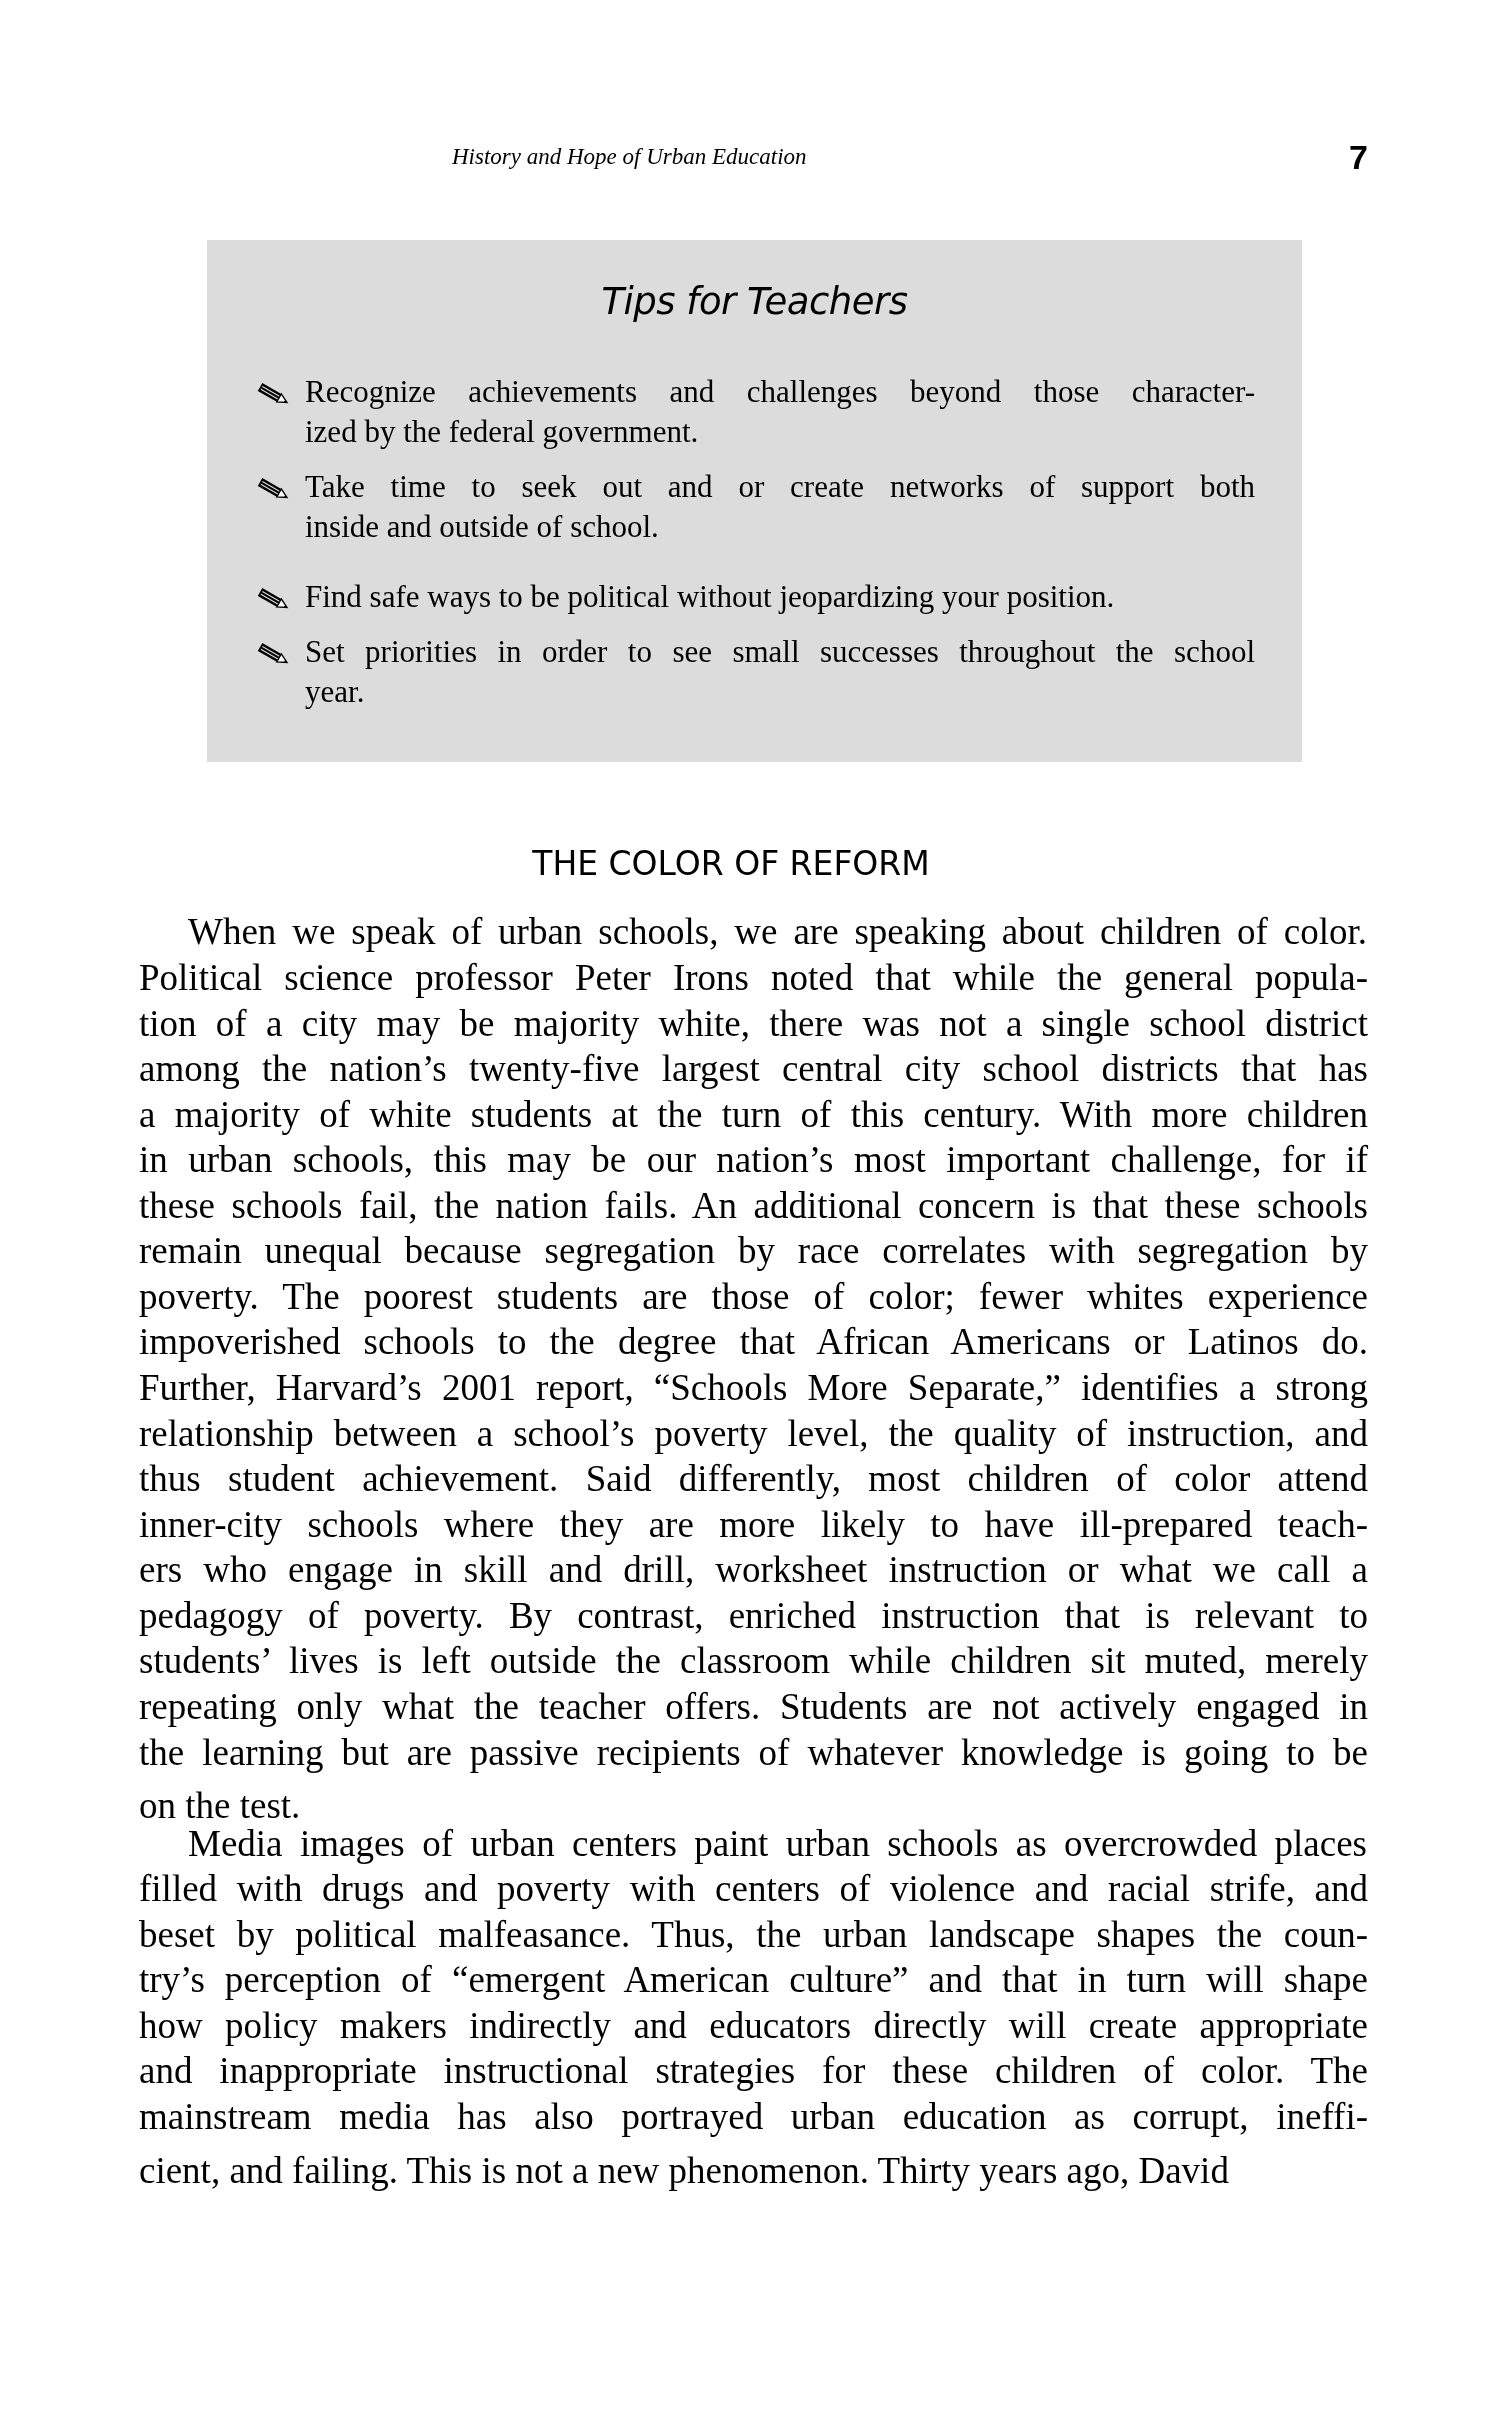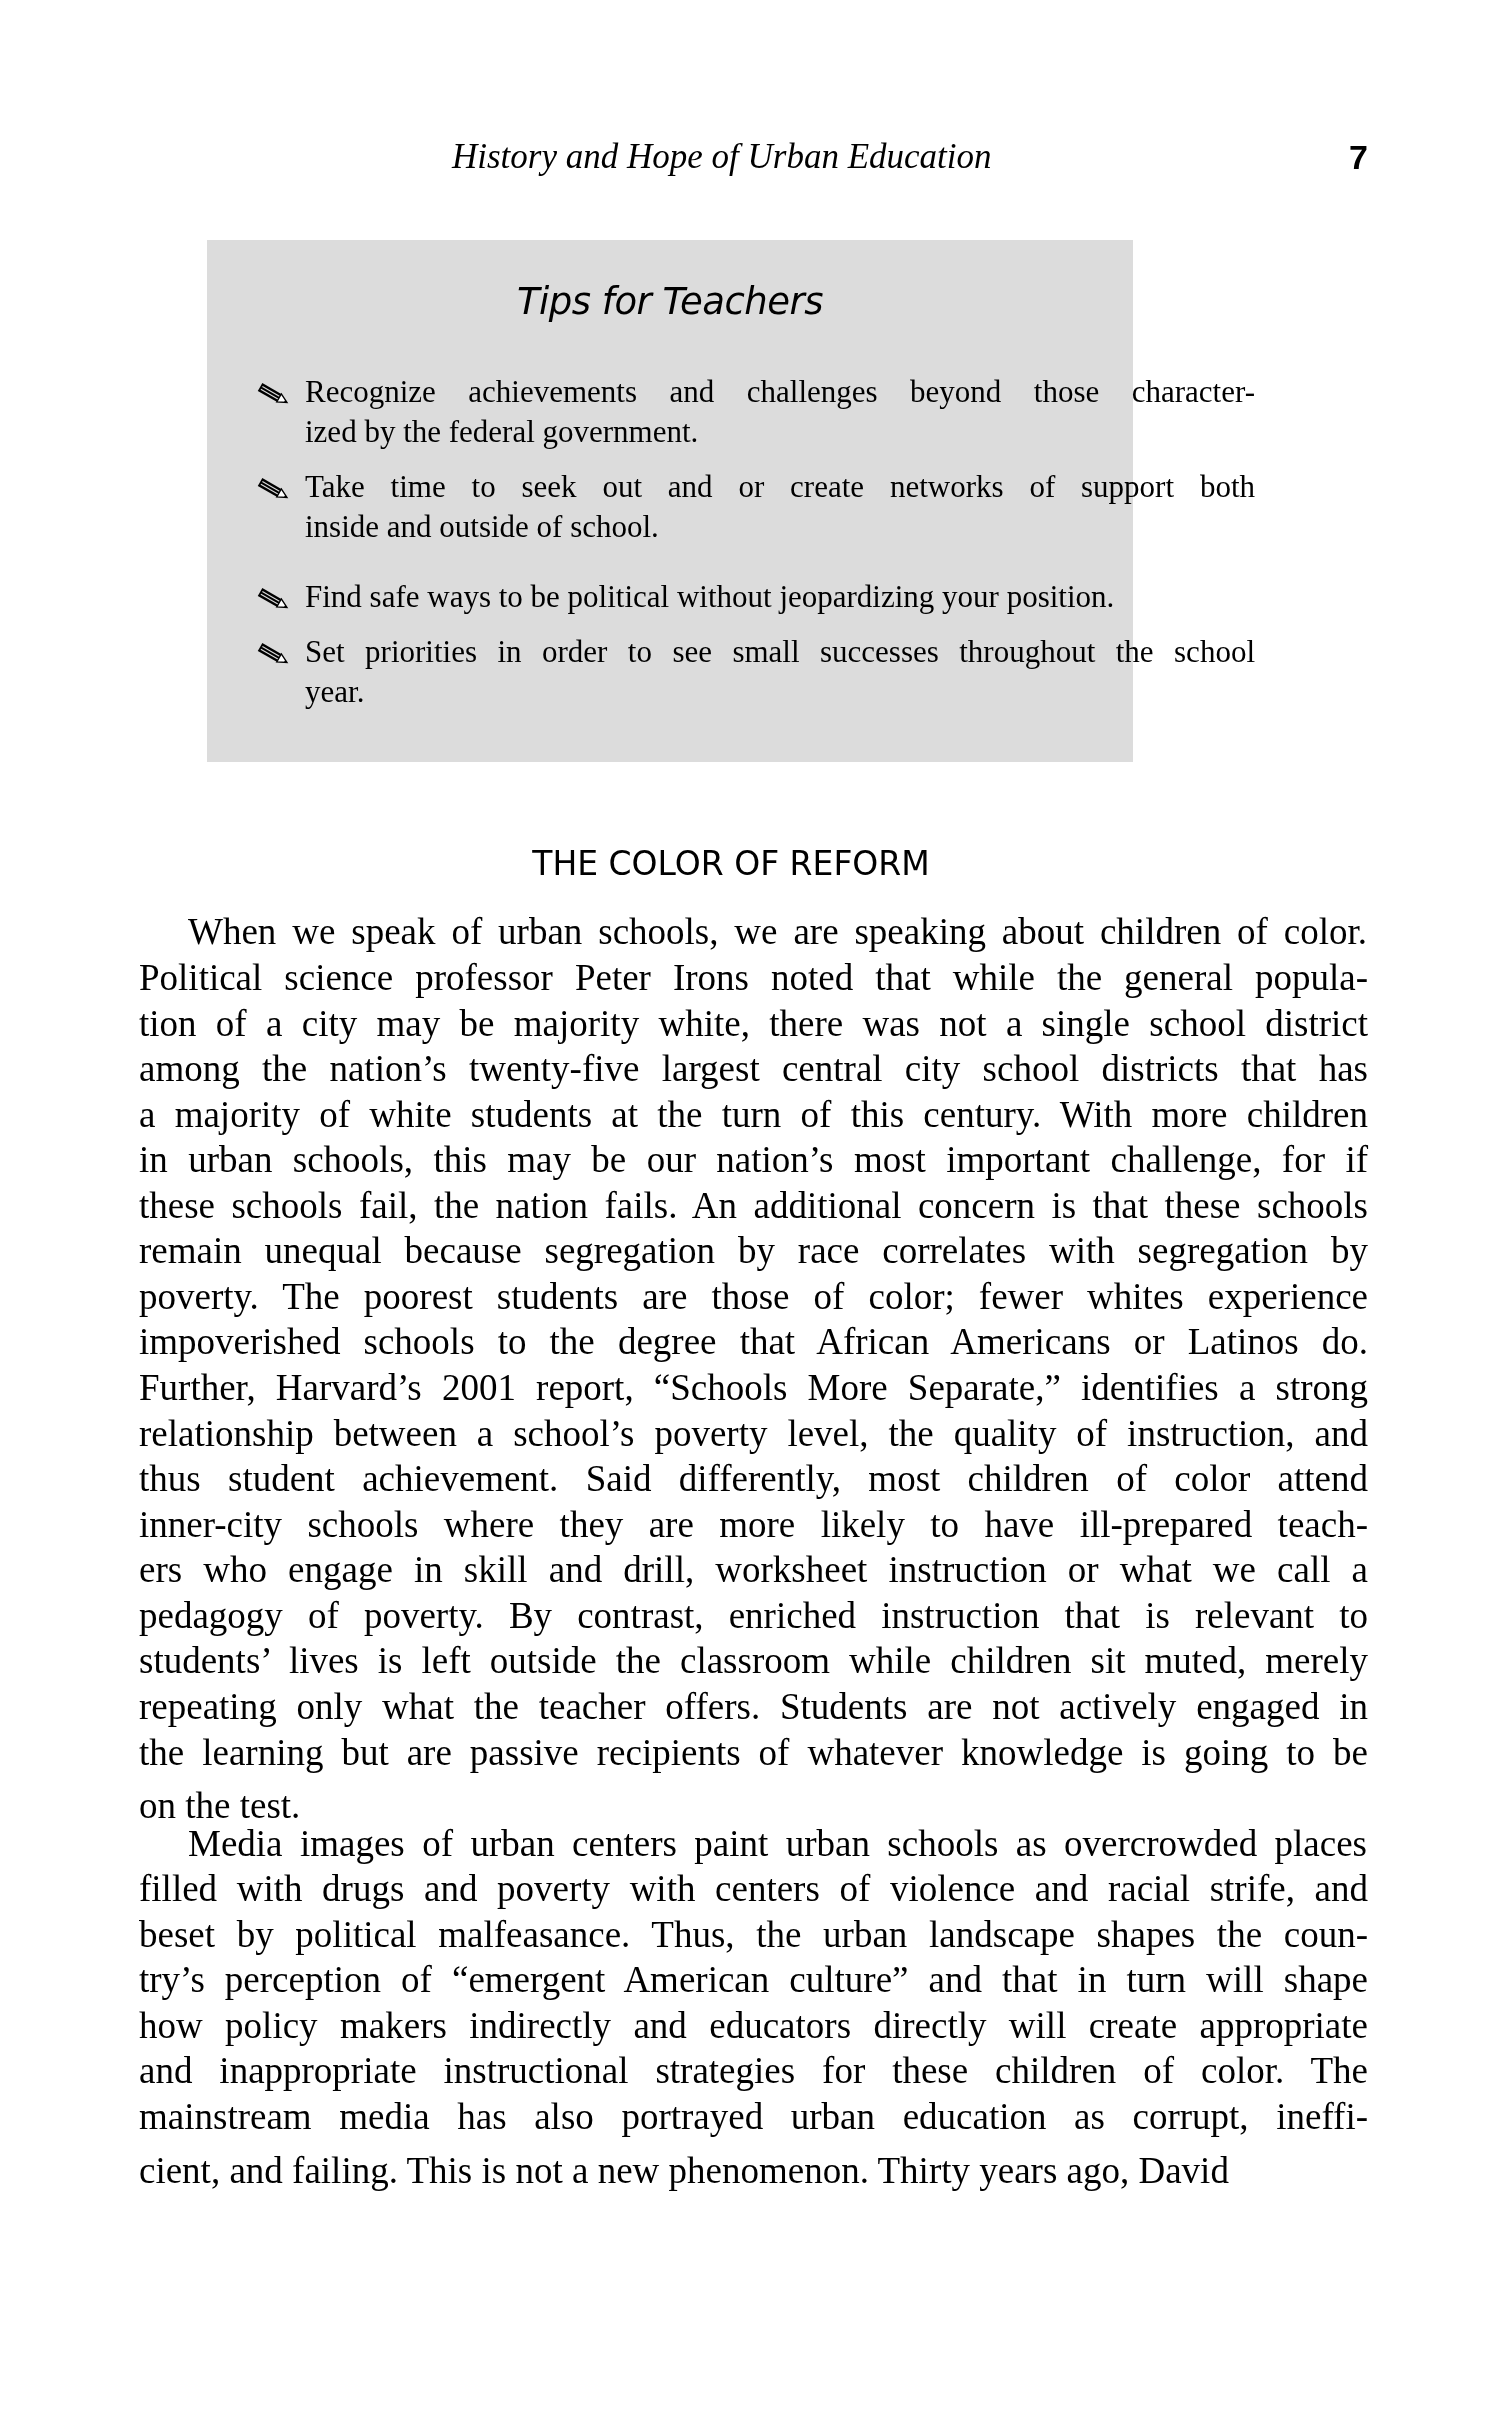--- a/index.html
+++ b/index.html
@@ -1,28 +1,28 @@
 <!DOCTYPE html>
 <html style="font-size:14.6px"><head>
 <meta charset="utf-8">
 <style>
   html, body { margin: 0; padding: 0; background: #ffffff; }
   body { width: 1506px; height: 2413px; position: relative; overflow: hidden; color: #000; }
   .running-head {
     position: absolute; left: 452px; top: 137px;
     font-family: "Liberation Serif", serif; font-style: italic;
-    font-size: 35px; line-height: 40px; white-space: nowrap;
+    font-size: 23px; line-height: 40px; white-space: nowrap;
   }
   .page-num {
     position: absolute; left: 1349px; top: 137px;
     font-family: "Liberation Sans", sans-serif; font-weight: bold;
     font-size: 34px; line-height: 40px;
   }
   .tips-box {
-    position: absolute; left: 207px; top: 240px; width: 926px; height: 522px;
+    position: absolute; left: 207px; top: 240px; width: 1095px; height: 522px;
     background: #dcdcdc;
   }
   .tips-title {
     position: absolute; left: 0; right: 0; top: 40px; text-align: center;
     font-family: "DejaVu Sans", sans-serif; font-style: italic;
     font-size: 37px; line-height: 44px; letter-spacing: -0.5px;
   }
   .tip {
     position: absolute; left: 49px; width: 999px;
   }

